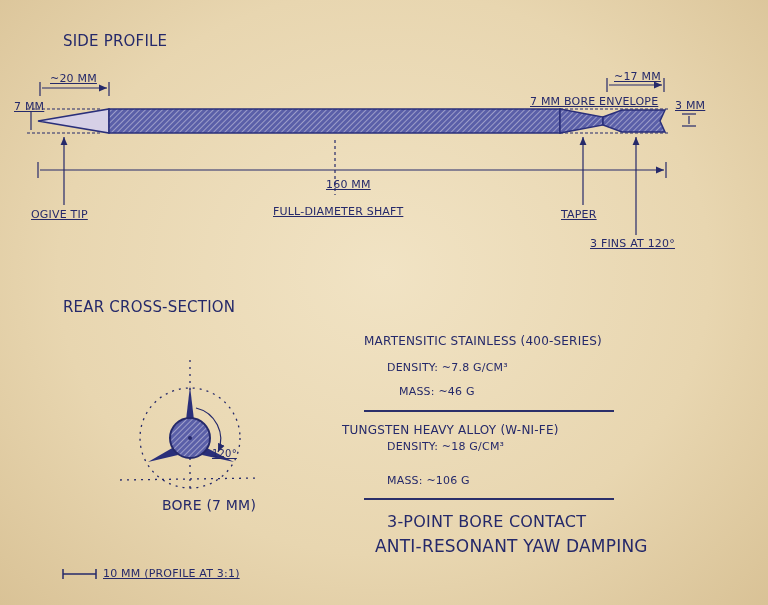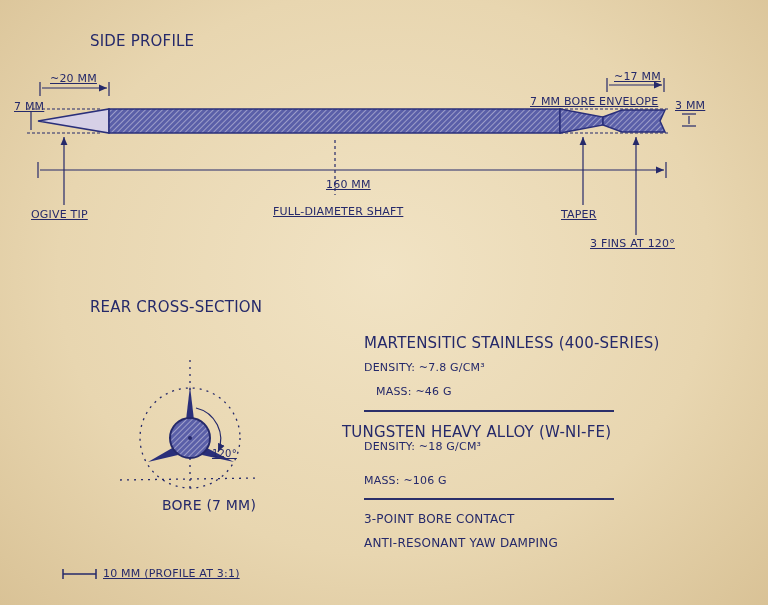--- a/index.html
+++ b/index.html
@@ -1,23 +1,23 @@
 <!DOCTYPE html>
 <html><head>
 <meta charset="utf-8">
 <style>
   html,body{margin:0;padding:0;}
   body{width:768px;height:605px;position:relative;overflow:hidden;
     background:radial-gradient(ellipse at 50% 45%, #f1e3c4 0%, #e8d6b0 60%, #d9c296 100%);
     font-family:"DejaVu Sans",sans-serif;color:#2a2f6b;}
   .txt{position:absolute;text-transform:uppercase;color:#25296a;white-space:nowrap;letter-spacing:0.2px;}
-  .h1{font-size:15px;margin-left:27px;}
+  .h1{font-size:15px;}
   .lbl{font-size:11px;text-decoration:underline;}
-  .mat{font-size:15px;}
-  .sub{font-size:11px;}
+  .mat{font-size:12px;}
+  .sub{font-size:11px;margin-left:23px;}
   .rule{position:absolute;height:1.5px;background:#2b2f6a;}
   svg{position:absolute;left:0;top:0;}
 </style>
 </head>
 <body>
 
 <svg width="768" height="605">
   <defs>
     <pattern id="hatch" width="4" height="4" patternUnits="userSpaceOnUse" patternTransform="rotate(45)">
       <rect width="4" height="4" fill="#5a5fa8"></rect>
@@ -98,16 +98,16 @@
 <div class="txt" style="left:162px;top:497px;font-size:14px">BORE (7 MM)</div>
 
 <div class="txt mat" style="left:364px;top:334px">MARTENSITIC STAINLESS (400-SERIES)</div>
 <div class="txt sub" style="left:364px;top:361px">DENSITY: ~7.8 G/CM³</div>
 <div class="txt sub" style="left:376px;top:385px">MASS: ~46 G</div>
 <div class="rule" style="left:364px;top:410px;width:250px"></div>
 <div class="txt mat" style="left:342px;top:423px">TUNGSTEN HEAVY ALLOY (W-NI-FE)</div>
 <div class="txt sub" style="left:364px;top:440px">DENSITY: ~18 G/CM³</div>
 <div class="txt sub" style="left:364px;top:474px">MASS: ~106 G</div>
 <div class="rule" style="left:364px;top:498px;width:250px"></div>
-<div class="txt sub" style="left:364px;top:512px;font-size:12px">3-POINT BORE CONTACT</div>
-<div class="txt sub" style="left:364px;top:536px;font-size:12px">ANTI-RESONANT YAW DAMPING</div>
+<div class="txt sub" style="left:364px;top:512px;font-size:16px">3-POINT BORE CONTACT</div>
+<div class="txt sub" style="left:352px;top:536px;font-size:17px">ANTI-RESONANT YAW DAMPING</div>
 
 <div class="txt lbl" style="left:103px;top:567px">10 MM (PROFILE AT 3:1)</div>
 
 </body></html>

